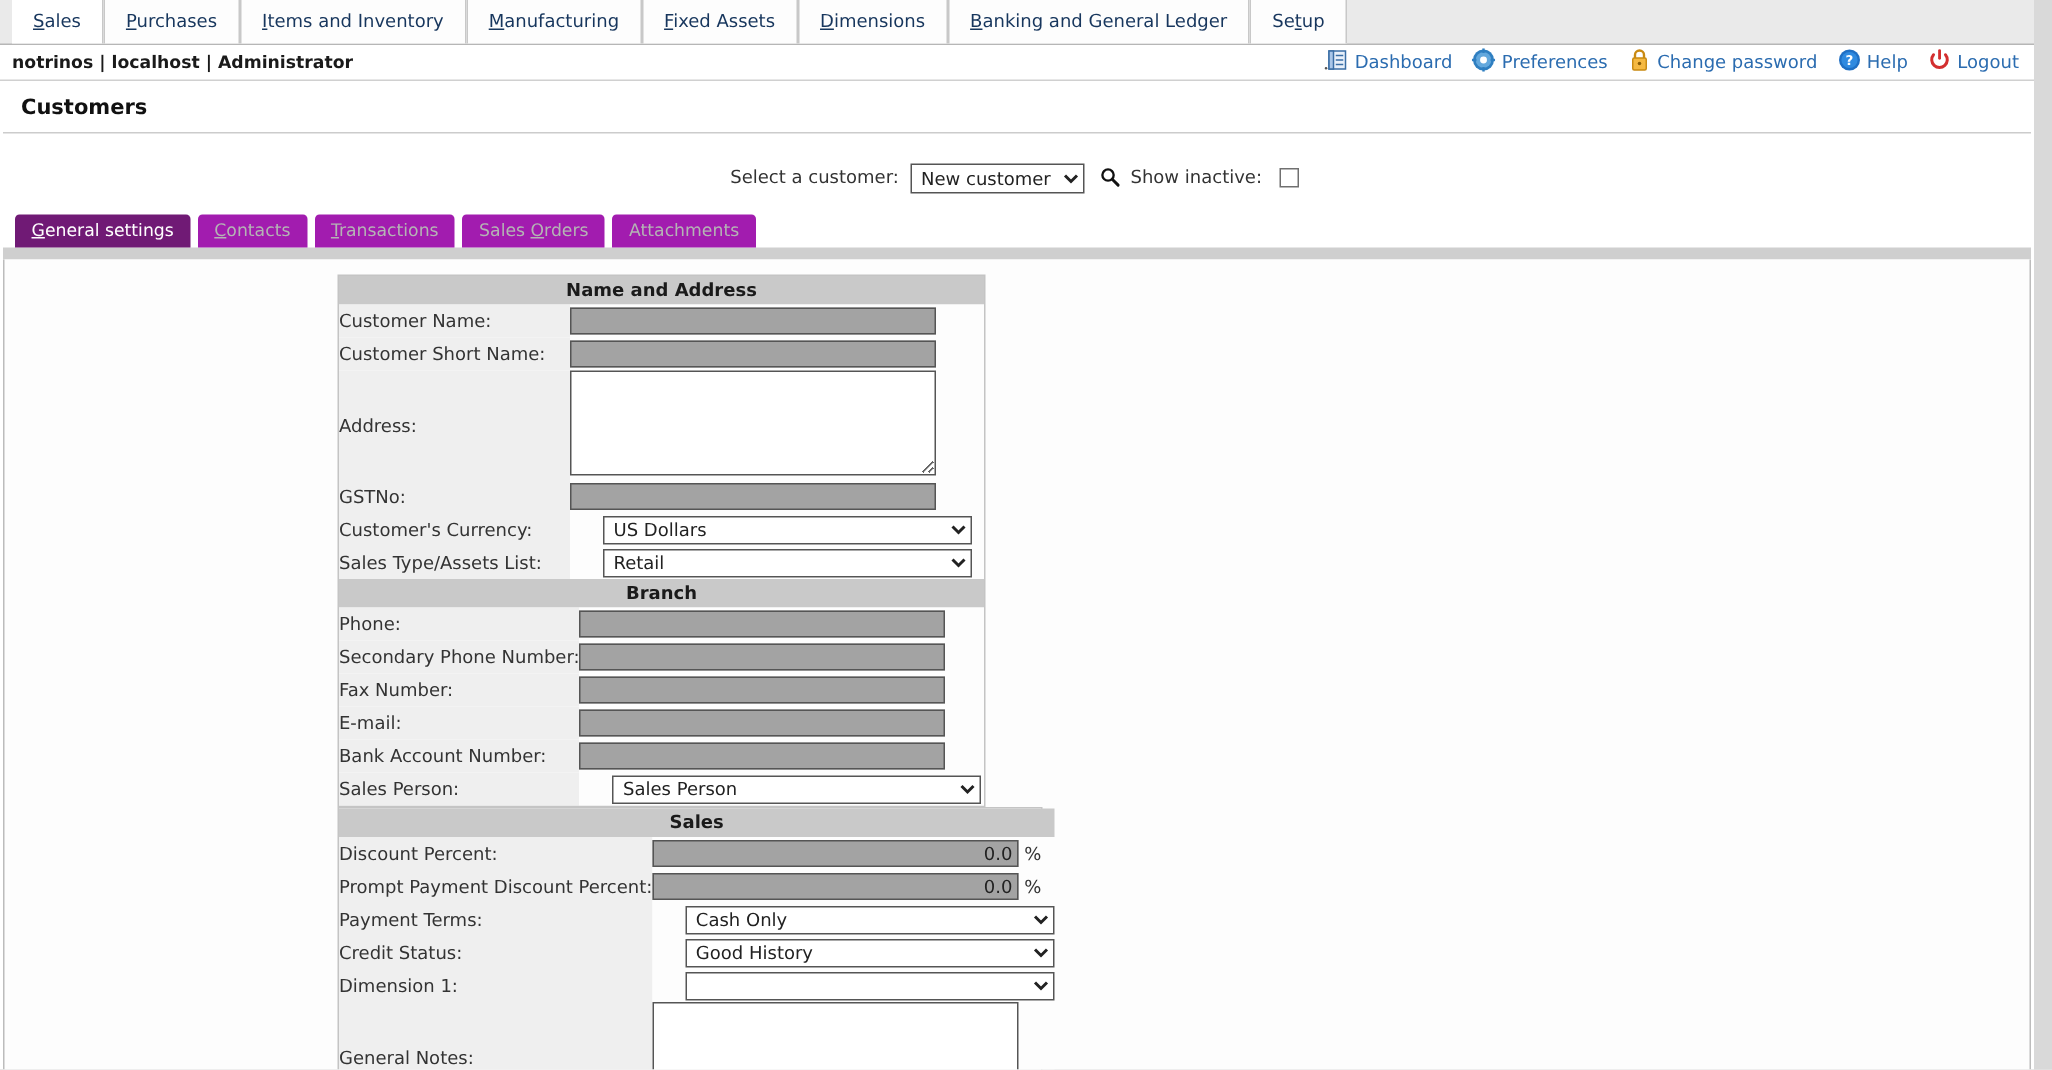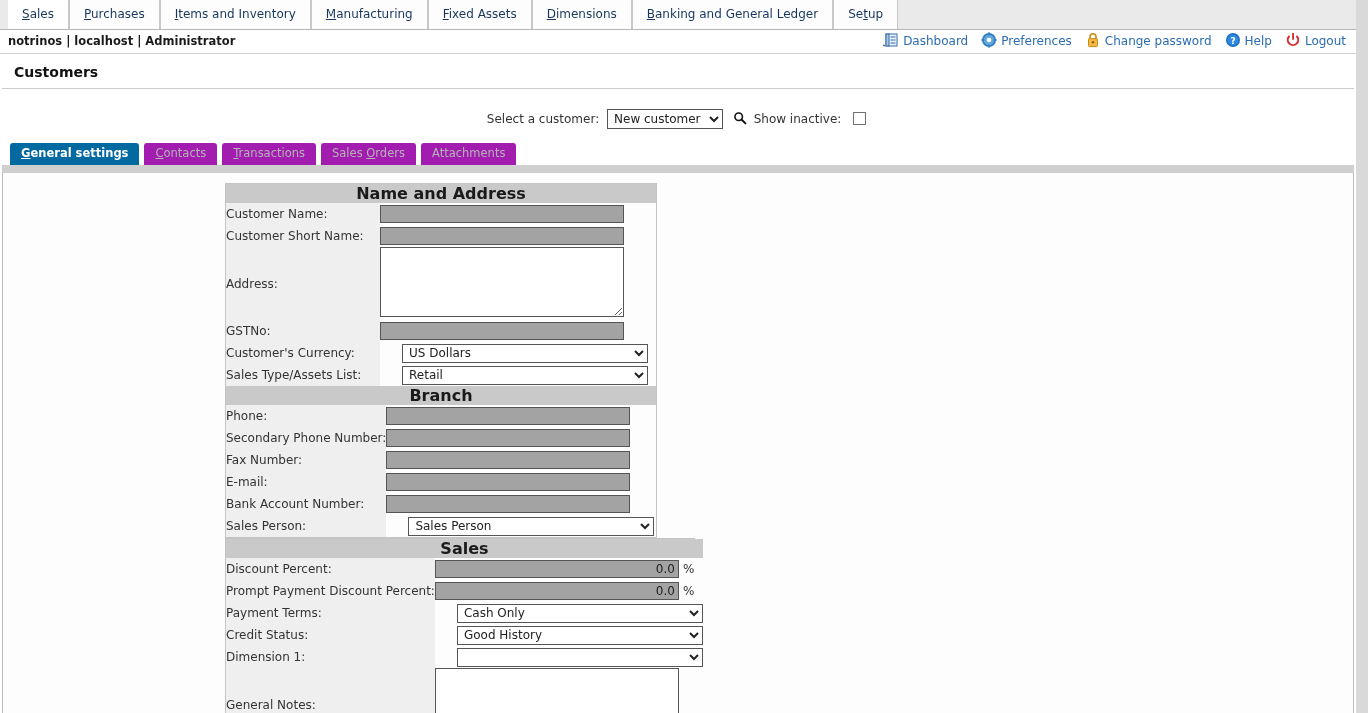--- a/index.html
+++ b/index.html
@@ -158,23 +158,23 @@
     padding: 0 11px;
     margin-right: 5px;
     background: #a21caf;
     color: #b4b4b4;
     border-radius: 3px 3px 0 0;
     cursor: pointer;
     vertical-align: bottom;
   }
   .tabstrip .tab u { text-decoration: underline; }
   .tabstrip .tab.active {
-    background: #0369a1;
+    background: #701a75;
     color: #ffffff;
-    font-weight: bold;
+    font-weight: normal;
   }
   .tab-underline {
     height: 8px;
     background: #cfcfcf;
     margin: 0 2px;
   }
 
   
   .form-area {
     position: relative;
@@ -200,21 +200,21 @@
   .panel.right { width: 470px; margin-left: 0px; }
   .spacer-col { display: inline-block; width: 2px; }
 
   table.ftbl { border-collapse: collapse; width: 100%; }
   table.ftbl td { padding: 0; vertical-align: middle; }
 
   .sechead {
     background: #c9c9c9;
     color: #1a1a1a;
     font-weight: bold;
-    font-size: 16px;
+    font-size: 12px;
     text-align: center;
     height: 19px;
     line-height: 19px;
   }
   td.lblcell {
     background: #efefef;
     color: #333;
     font-size: 12px;
     padding: 2px 0 2px 6px;
     height: 22px;

